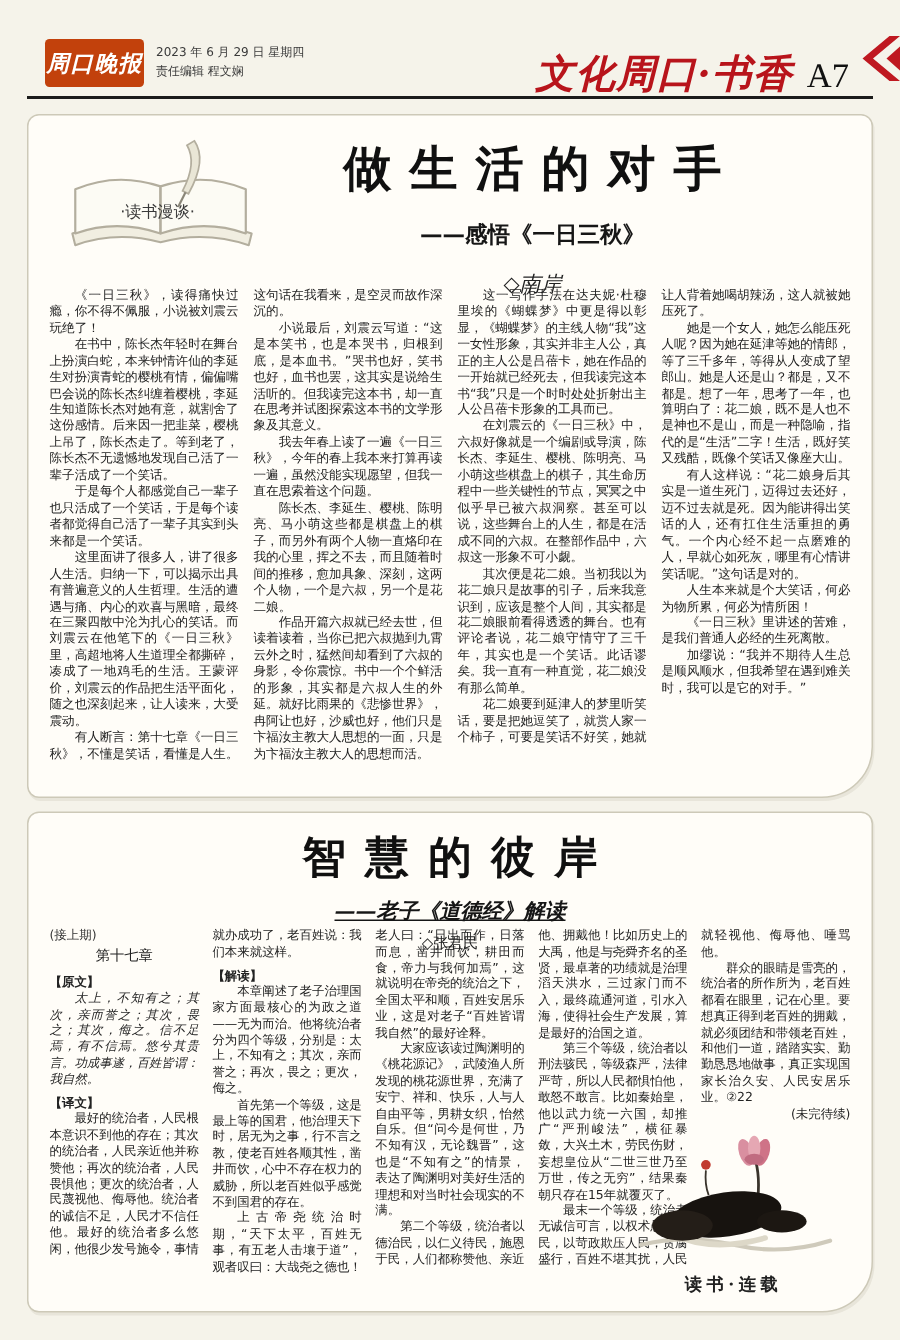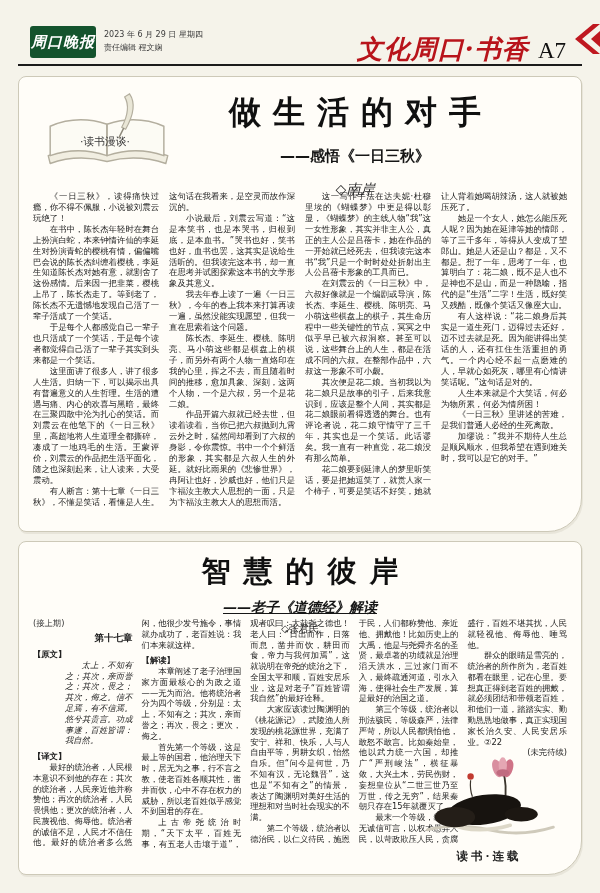--- a/index.html
+++ b/index.html
@@ -6,21 +6,21 @@
   body{
     width:600px;height:893px;position:relative;overflow:hidden;
     background:#f5f3ea;
     font-family:"DejaVu Sans","Liberation Sans",sans-serif;
     color:#1c1c1c;
   }
   
   .masthead{position:absolute;top:0;left:0;right:0;height:66px;}
   .logo{
     position:absolute;left:30px;top:26px;width:66px;height:32px;
-    background:#14532d;color:#fff;border-radius:3px;
+    background:#c2410c;color:#fff;border-radius:3px;
     display:flex;align-items:center;justify-content:center;
     font-size:15px;font-weight:bold;font-style:italic;letter-spacing:1px;
     font-family:"DejaVu Serif","Liberation Serif",serif;
   }
   .dateline{position:absolute;left:104px;top:28px;font-size:8px;color:#3a3a3a;line-height:13px;}
   .section-head{position:absolute;right:34px;top:24px;display:flex;align-items:baseline;gap:9px;}
   .section-title{
     color:#b8141b;font-size:26px;font-weight:900;font-style:italic;
     font-family:"DejaVu Serif","Liberation Serif",serif;letter-spacing:1px;
   }
@@ -52,23 +52,23 @@
   .a2-author{margin-top:5px;font-size:10px;color:#222;
     font-family:"DejaVu Serif","Liberation Serif",serif;}
   
   .cols{column-fill:auto;overflow:hidden;text-align:justify;color:#222;}
   .a1-body{margin:8px 14px 0;height:326px;column-count:4;column-gap:10px;
     font-size:8.4px;line-height:1.3;}
   .a2-body{margin:10px 14px 0;height:236px;column-count:5;column-gap:9px;
     font-size:8.3px;line-height:1.3;}
   .para{margin:0;text-indent:2em;}
   .p-note{text-indent:0;color:#333;}
-  .p-chapter{text-indent:0;text-align:right;font-weight:bold;font-size:9.5px;margin:3px 0 5px;}
+  .p-chapter{text-indent:0;text-align:center;font-weight:normal;font-size:9.5px;margin:3px 0 5px;}
   .p-bracket{text-indent:0;font-weight:bold;margin-top:5px;}
-  .p-classic{font-family:"DejaVu Serif","Liberation Serif",serif;font-style:italic;color:#262626;margin-left:32px;}
+  .p-classic{font-family:"DejaVu Serif","Liberation Serif",serif;font-style:italic;color:#262626;}
   .p-right{text-align:right;text-indent:0;}
   
   .lotus{position:absolute;right:22px;bottom:10px;width:140px;margin:0;text-align:center;}
   .lotus figcaption{font-size:11.5px;font-weight:bold;letter-spacing:3px;color:#222;margin-top:1px;
     font-family:"DejaVu Serif","Liberation Serif",serif;}
 </style>
 </head>
 <body>
 
 <div class="pagewrap">

